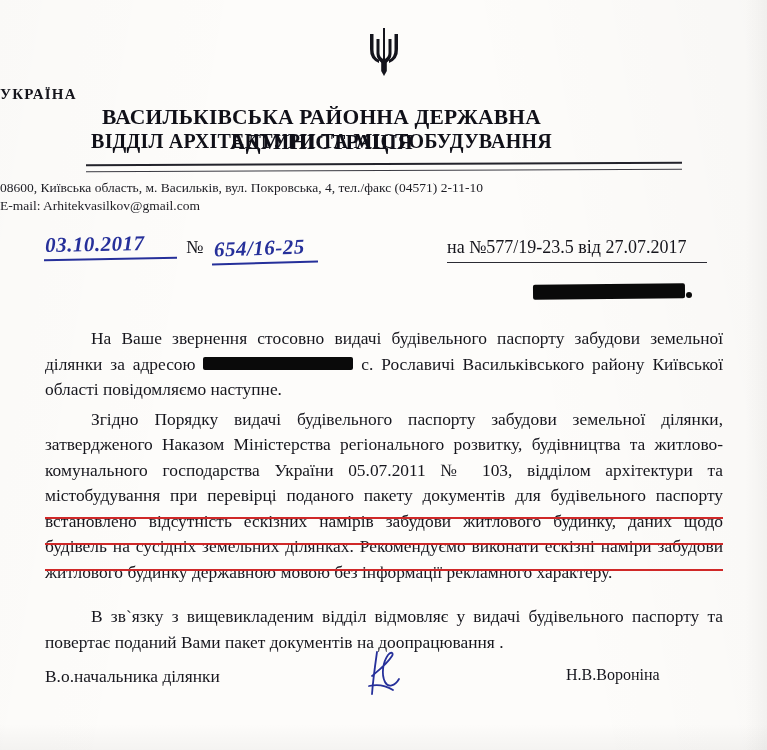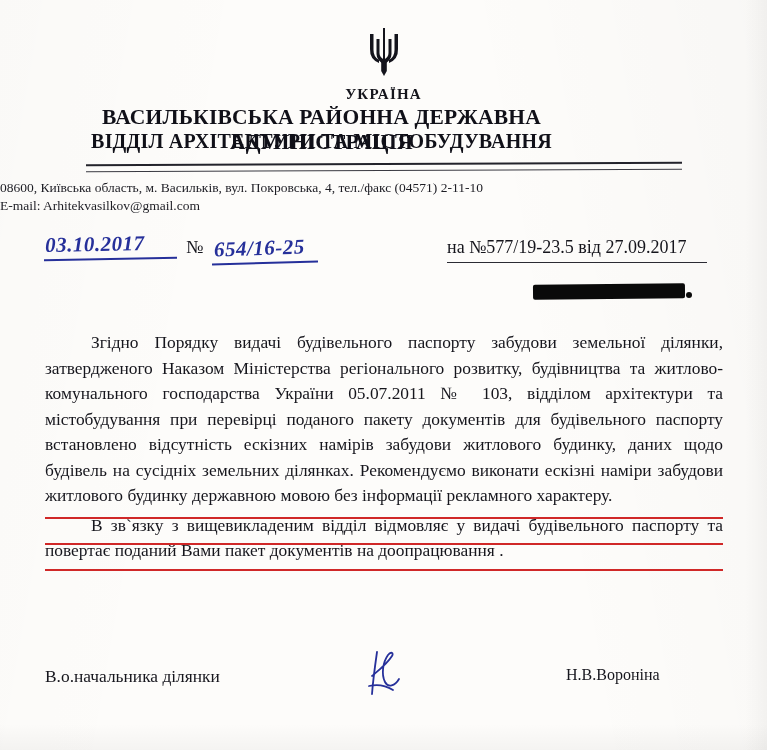--- a/index.html
+++ b/index.html
@@ -34,21 +34,20 @@
   .emblem {
     display: inline-block;
     width: 36px;
     height: 52px;
   }
   .country {
     position: absolute;
     top: 86px;
     left: 0;
     width: 767px;
-    text-align: center;
     font-family: "Liberation Serif", serif;
     font-weight: bold;
     font-size: 15px;
     letter-spacing: 1.2px;
     color: #15151c;
   }
   .org-line1, .org-line2 {
     position: absolute;
     left: 16px;
     width: 611px;
@@ -192,21 +191,21 @@
     color: #16161d;
     text-align: justify;
   }
   .body p {
     margin: 0 0 0 0;
     text-indent: 46px;
     text-align: justify;
     text-justify: inter-word;
   }
   .body p.p2 { margin-top: 4px; }
-  .body p.p3 { margin-top: 4px; }
+  .body p.p3 { margin-top: 19px; }
   .redact-slot {
     display: inline-block;
     width: 150px;
     height: 13px;
     background: #0a0a0a;
     vertical-align: middle;
     position: relative;
     top: -2px;
     border-radius: 2px;
   }
@@ -292,27 +291,28 @@
   <div class="contact1">08600, Київська область, м. Васильків, вул. Покровська, 4, тел./факс (04571) 2-11-10</div>
   <div class="contact2">E-mail: Arhitekvasilkov@gmail.com</div>
 
   <div class="hw hw-date">03.10.2017</div>
   <div class="hw-date-underline"></div>
 
   <div class="num-sym">№</div>
   <div class="hw hw-num">654/16-25</div>
   <div class="hw-num-underline"></div>
 
-  <div class="ref-right">на №577/19-23.5 від 27.09.2017</div>
+  <div class="ref-right">на №577/19-23.5 від 27.07.2017</div>
   <div class="ref-underline"></div>
 
   <div class="redaction redact-addressee"></div>
   <div class="redaction redact-addressee-dot"></div>
 
   <div class="body">
+    <p class="p1"><span>На Ваше звернення стосовно видачі  будівельного паспорту забудови земельної ділянки  за адресою</span> <span class="redact-slot"></span> <span>с. Рославичі Васильківського району Київської області повідомляємо наступне.</span></p>
     <p class="p2">Згідно Порядку видачі будівельного паспорту забудови земельної ділянки, затвердженого Наказом Міністерства регіонального розвитку, будівництва та житлово-комунального господарства України 05.07.2011 № 103, відділом архітектури та містобудування при перевірці поданого  пакету документів для будівельного паспорту встановлено відсутність ескізних намірів забудови житлового будинку, даних щодо будівель на сусідніх земельних ділянках. Рекомендуємо виконати ескізні наміри забудови житлового будинку державною мовою без інформації рекламного характеру.</p>
     <p class="p3">В зв`язку з вищевикладеним відділ відмовляє у видачі будівельного паспорту та повертає поданий Вами пакет документів на доопрацювання .</p>
   </div>
 
   <div class="red-line rl1"></div>
   <div class="red-line rl2"></div>
   <div class="red-line rl3"></div>
 
   <div class="sig-left">В.о.начальника ділянки</div>
 

